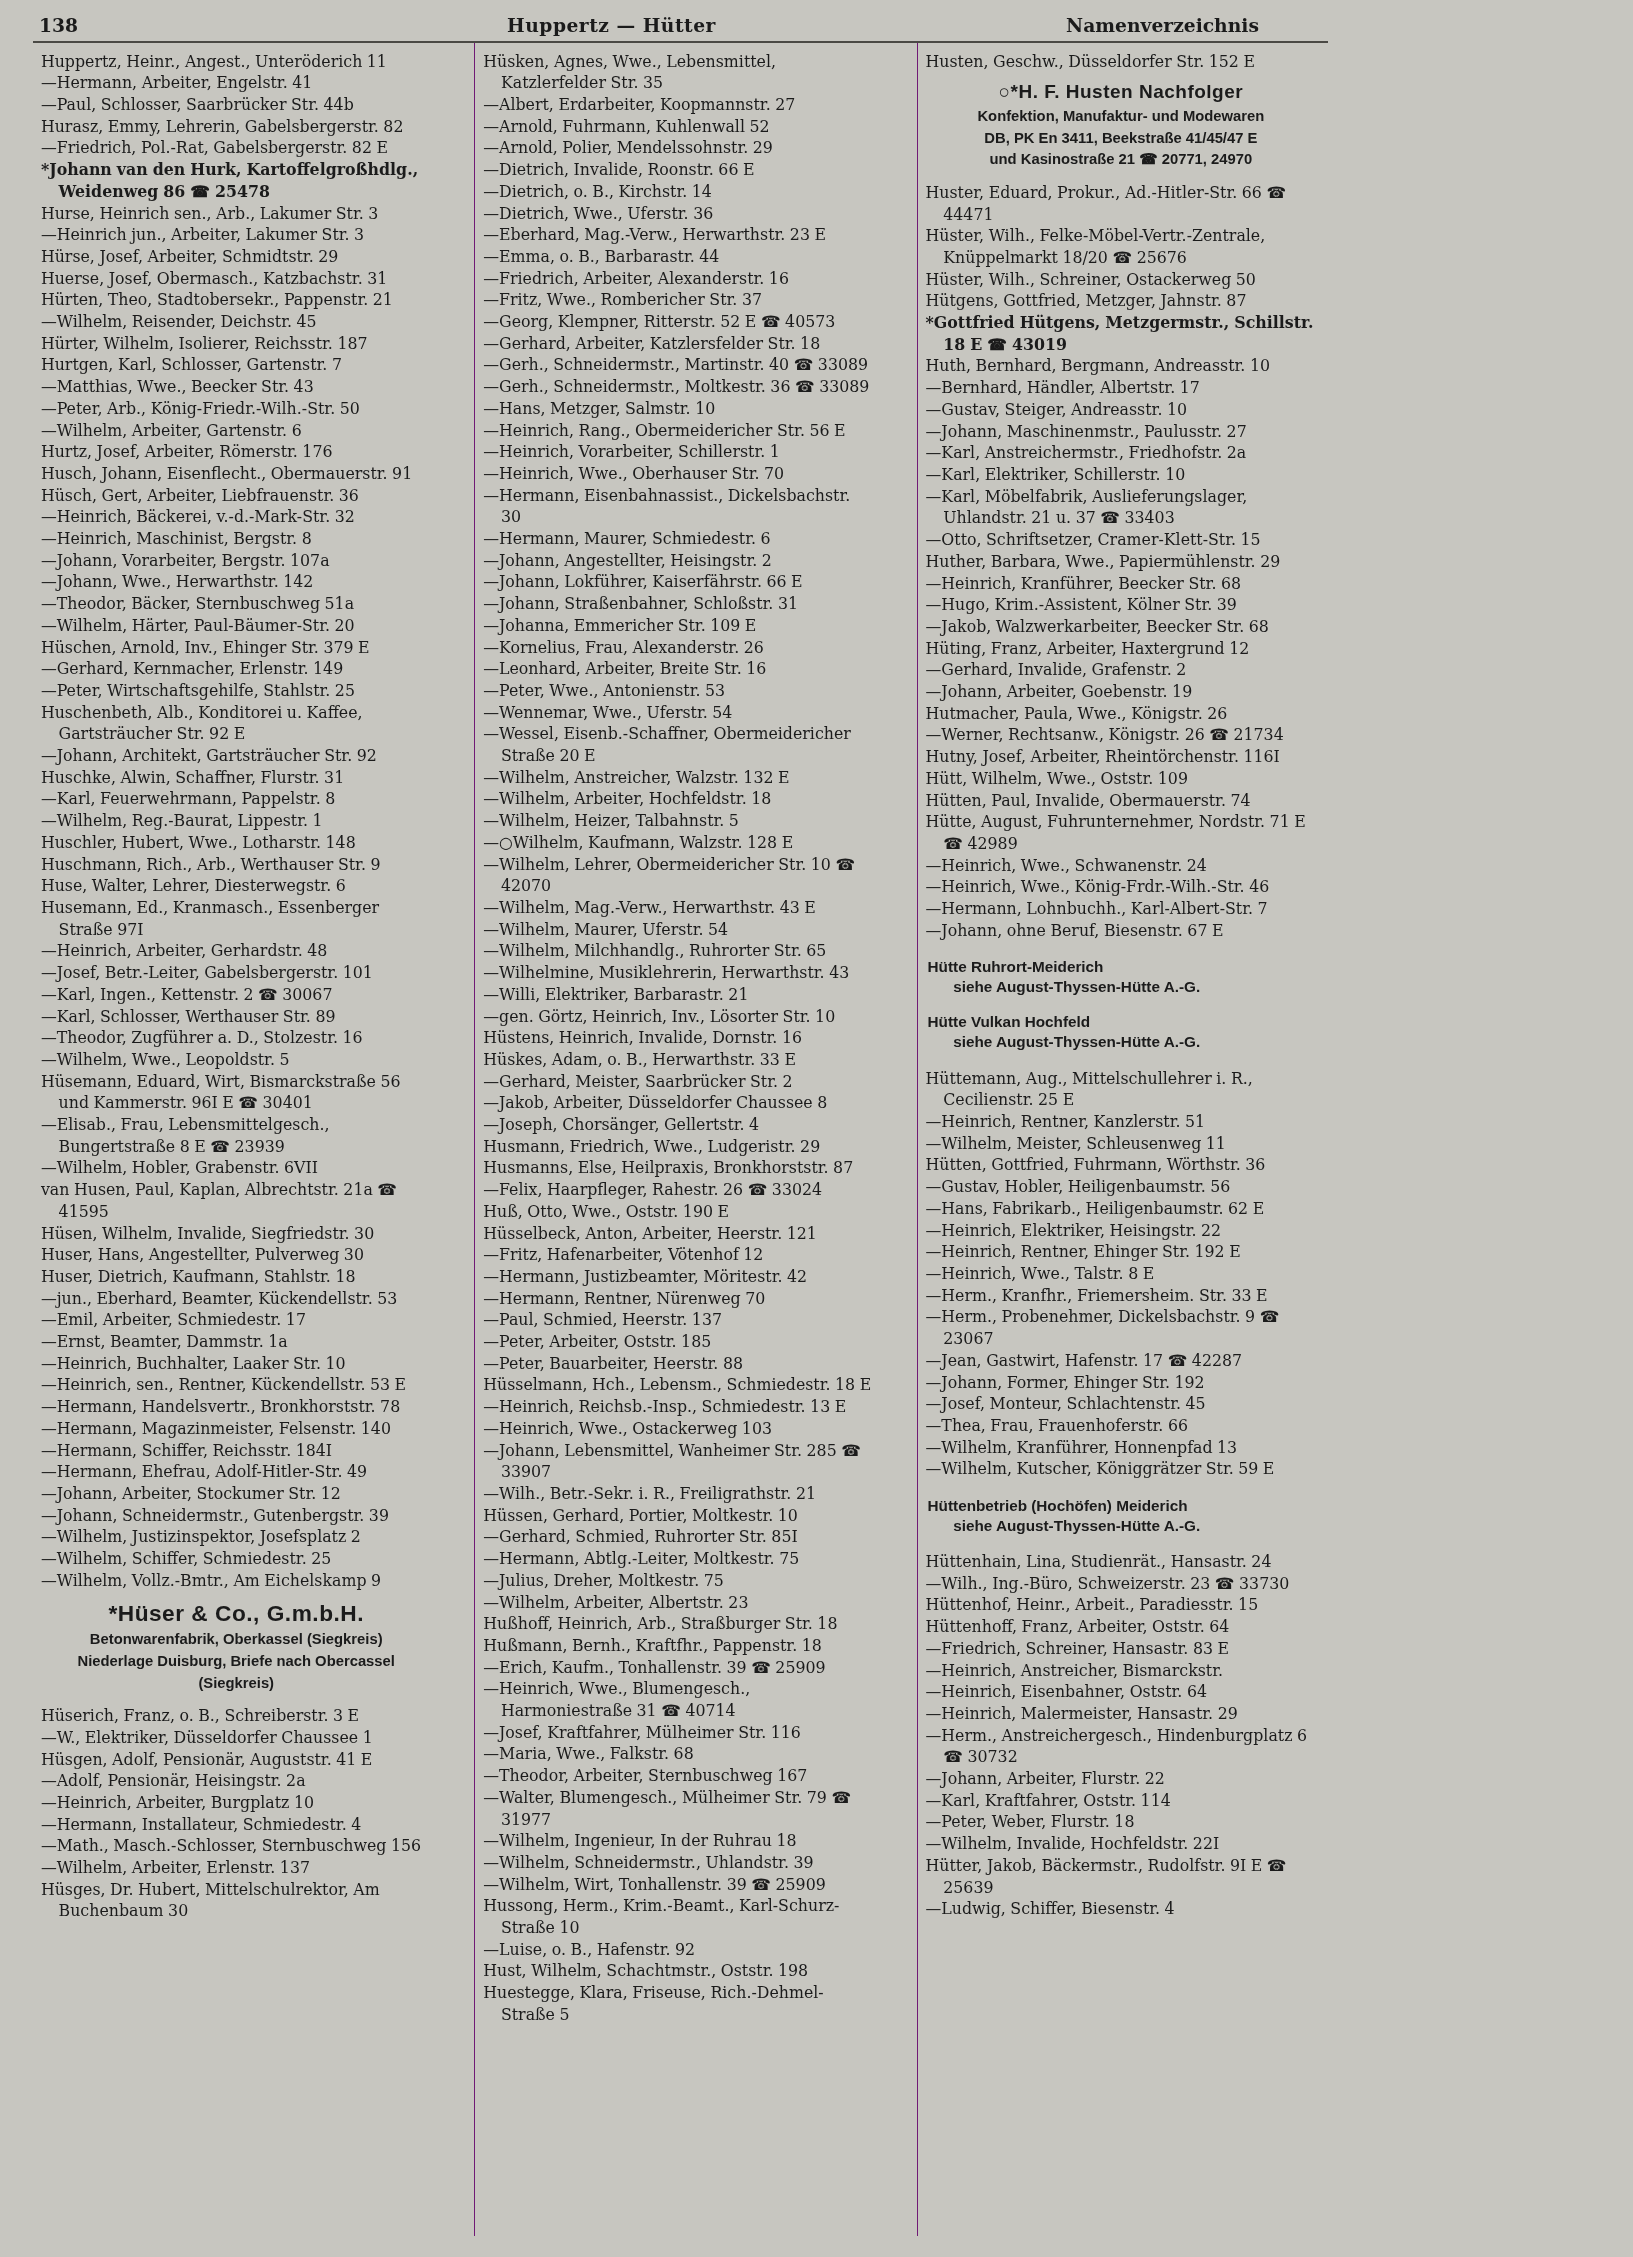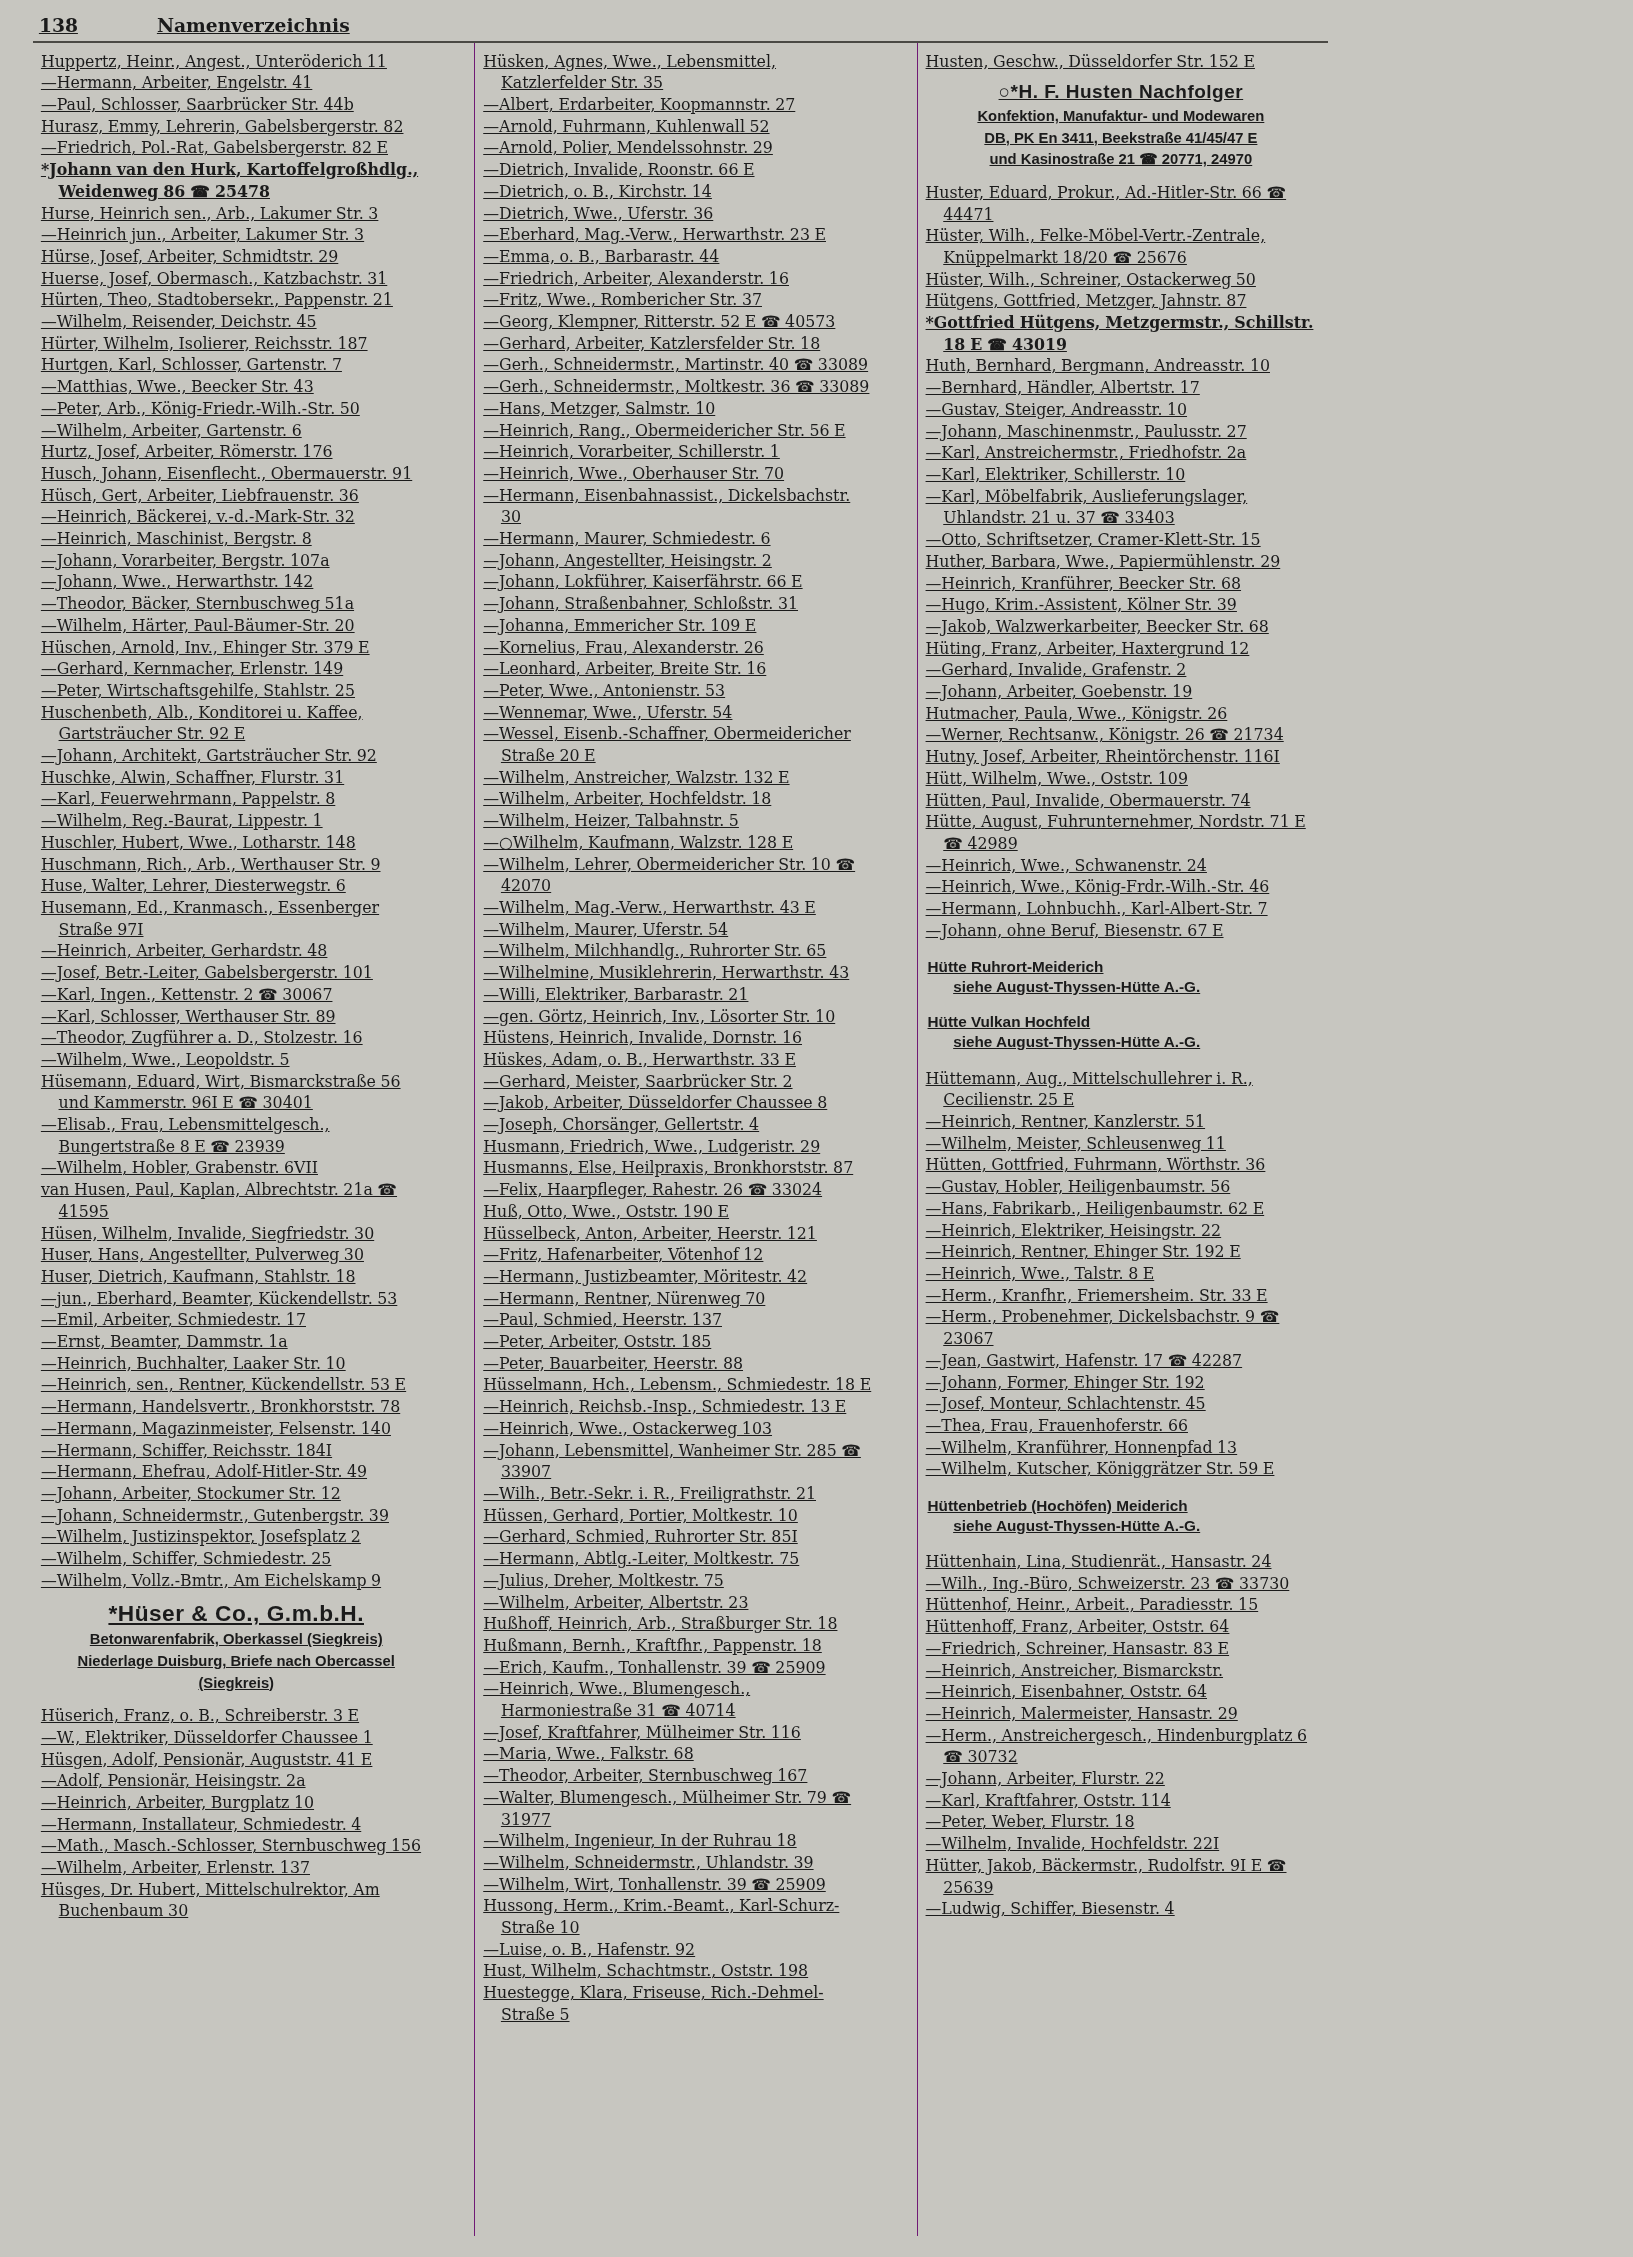--- a/index.html
+++ b/index.html
@@ -8,21 +8,20 @@
     --rule:#4a4944;
   }
   html,body{margin:0;padding:0;background:var(--paper);}
   .page{
     width:1361px;height:2258px;box-sizing:border-box;
     background:var(--paper);
     color:var(--ink);
     padding:11.8px 33px 9.9px 33px;
     overflow:hidden;
     font-family:"DejaVu Serif", serif;
-    text-decoration:underline;
   }
   .page-header{
     display:flex;align-items:baseline;
     font-weight:700;font-size:18.7px;
     border-bottom:2px solid var(--rule);
     padding:2px 5.9px 4.9px 5.9px;
   }
   .page-header .pgnum{width:118px;text-align:left;}
   .page-header .title{flex:1;text-align:center;letter-spacing:0.5px;}
   .page-header .section{width:256px;}
@@ -67,20 +66,21 @@
     font-weight:700;font-size:15.3px;line-height:19.7px;
   }
   .crossref .l2{padding-left:25.6px;}
 </style>
 </head>
 <body>
 
 <div class="page">
   <header class="page-header">
     <span class="pgnum">138</span>
+    <span class="title">Huppertz — Hütter</span>
     <span class="section">Namenverzeichnis</span>
   </header>
   <main id="columns" class="columns">
       <div class="col">
         <p class="entry">Huppertz, Heinr., Angest., Unteröderich 11</p>
         <p class="entry">—Hermann, Arbeiter, Engelstr. 41</p>
         <p class="entry">—Paul, Schlosser, Saarbrücker Str. 44b</p>
         <p class="entry">Hurasz, Emmy, Lehrerin, Gabelsbergerstr. 82</p>
         <p class="entry">—Friedrich, Pol.-Rat, Gabelsbergerstr. 82 E</p>
         <p class="entry bold">*Johann van den Hurk, Kartoffelgroßhdlg., Weidenweg 86 ☎ 25478</p>

